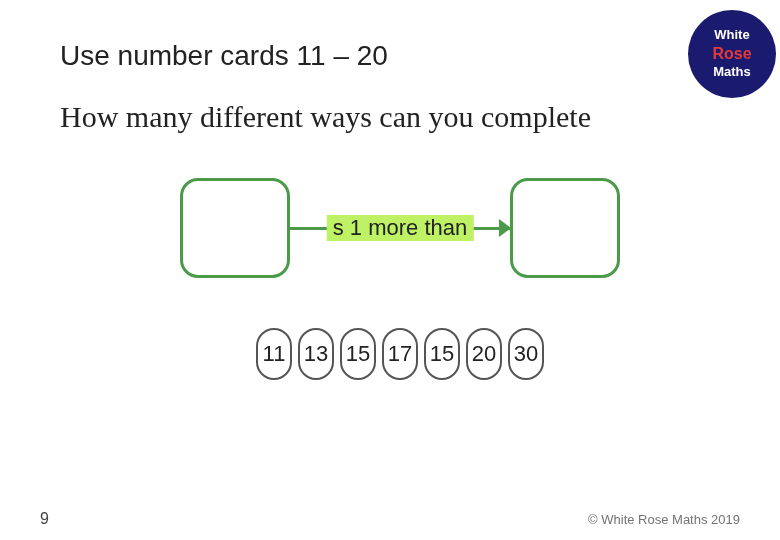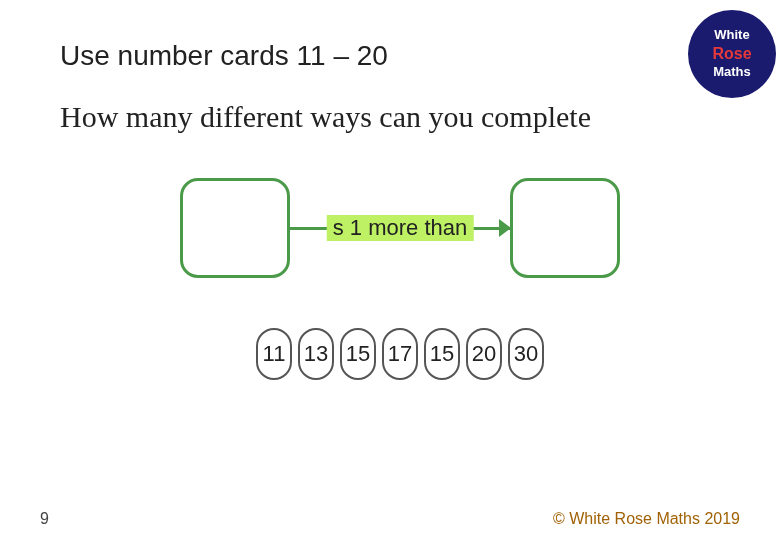--- a/index.html
+++ b/index.html
@@ -112,22 +112,22 @@
       left: 0;
       right: 0;
     }
 
     .page-number {
       font-size: 16px;
       color: #444;
     }
 
     .copyright {
-      font-size: 16px;
-      color: #a16207;
+      font-size: 13px;
+      color: #737373;
     }
 
     
     .box-row {
       display: flex;
       align-items: center;
       gap: 0;
       position: relative;
     }
 

